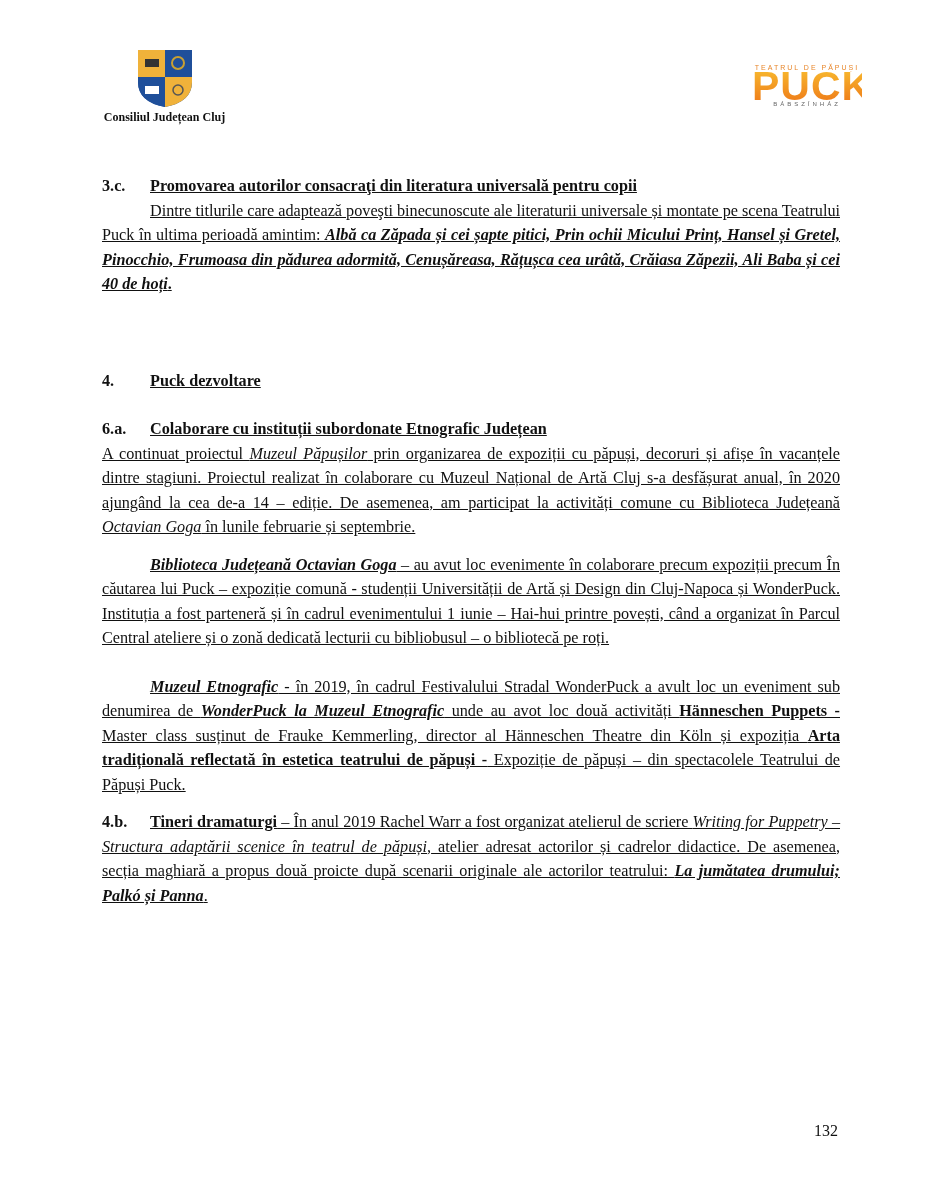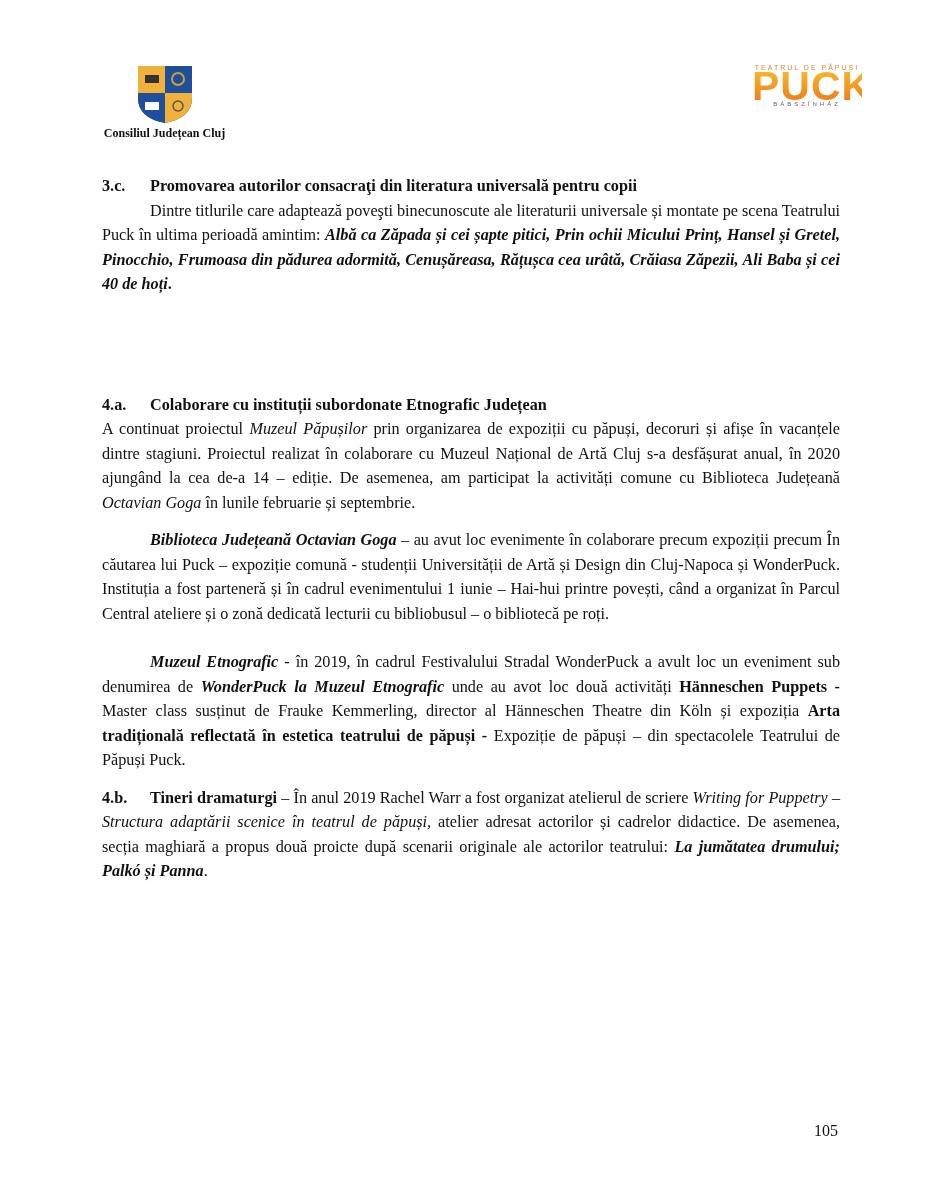--- a/index.html
+++ b/index.html
@@ -1,24 +1,24 @@
 <!DOCTYPE html>
 <html><head>
 <meta charset="utf-8">
 <style>
   html, body { margin: 0; padding: 0; background: #ffffff; }
   body { width: 927px; height: 1200px; position: relative; overflow: hidden; font-family: "Liberation Serif", serif; color: #111; }
-  .header-left { position: absolute; left: 92px; top: 64px; width: 145px; text-align: center; }
+  .header-left { position: absolute; left: 92px; top: 48px; width: 145px; text-align: center; }
   .shield { width: 58px; height: 60px; margin: 0 auto; display: block; }
   .council-name { font-family: "Liberation Serif", serif; font-weight: bold; font-size: 12px; margin-top: 2px; }
   .header-right { position: absolute; left: 752px; top: 64px; width: 110px; text-align: center; }
   .puck-top { font-family: "Liberation Sans", sans-serif; font-size: 7px; letter-spacing: 2px; color: #e8862a; }
   .puck-name { font-family: "Liberation Sans", sans-serif; font-weight: 900; font-size: 41px; line-height: 30px; color: #f39a1b; letter-spacing: 1px; background: linear-gradient(#f7b52d, #ef7f1a); -webkit-background-clip: text; background-clip: text; -webkit-text-fill-color: transparent; }
   .puck-bottom { font-family: "Liberation Sans", sans-serif; font-size: 6px; letter-spacing: 3px; color: #666; }
-  .content { position: absolute; left: 102px; top: 174px; width: 738px; font-size: 16.2px; line-height: 24.5px; }
+  .content { position: absolute; left: 102px; top: 174px; width: 738px; font-size: 16.2px; line-height: 24.5px; text-decoration: underline; }
   p { margin: 0; text-align: justify; }
   .indent { text-indent: 48px; }
   .num { display: inline-block; width: 48px; font-weight: bold; }
   .h { font-weight: bold; }
   .gap1 { height: 24px; }
   .gap2 { height: 48px; }
   .gap-small { height: 13px; }
   .bi { font-weight: bold; font-style: italic; }
   .i { font-style: italic; }
   .b { font-weight: bold; }
@@ -50,34 +50,37 @@
 
 <div class="content">
   <p>
     <span class="num">3.c.</span><span class="h">Promovarea autorilor consacraţi din literatura universală pentru copii</span>
   </p>
   <p class="indent">
     <span>Dintre titlurile care adaptează poveşti binecunoscute ale literaturii universale și montate pe scena Teatrului Puck în ultima perioadă amintim: </span><span class="bi">Albă ca Zăpada și cei șapte pitici, Prin ochii Micului Prinț, Hansel și Gretel, Pinocchio, Frumoasa din pădurea adormită, Cenușăreasa, Rățușca cea urâtă, Crăiasa Zăpezii, Ali Baba și cei 40 de hoți</span><span class="b">.</span>
   </p>
   <div class="gap1"></div>
   <div class="gap2"></div>
+  <p>
+    <span class="num">4.</span><span class="h">Puck dezvoltare</span>
+  </p>
   <div class="gap1"></div>
   <p>
-    <span class="num">4.a.</span><span class="h">Colaborare cu instituții subordonate Etnografic Județean</span>
+    <span class="num">6.a.</span><span class="h">Colaborare cu instituții subordonate Etnografic Județean</span>
   </p>
   <p>
     <span>A continuat proiectul </span><span class="i">Muzeul Păpușilor</span><span> prin organizarea de expoziții cu păpuși, decoruri și afișe în vacanțele dintre stagiuni. Proiectul realizat în colaborare cu Muzeul Național de Artă Cluj s-a desfășurat anual, în 2020 ajungând la cea de-a 14 – ediție. De asemenea, am participat la activități comune cu Biblioteca Județeană </span><span class="i">Octavian Goga</span><span> în lunile februarie și septembrie.</span>
   </p>
   <div class="gap-small"></div>
   <p class="indent">
     <span class="bi">Biblioteca Județeană Octavian Goga</span><span> – au avut loc evenimente în colaborare precum expoziții precum În căutarea lui Puck – expoziție comună - studenții Universității de Artă și Design din Cluj-Napoca și WonderPuck. Instituția a fost parteneră și în cadrul evenimentului 1 iunie – Hai-hui printre povești, când a organizat în Parcul Central ateliere și o zonă dedicată lecturii cu bibliobusul – o bibliotecă pe roți.</span>
   </p>
   <div class="gap1"></div>
   <p class="indent">
     <span class="bi">Muzeul Etnografic</span><span> - în 2019, în cadrul Festivalului Stradal WonderPuck a avult loc un eveniment sub denumirea de </span><span class="bi">WonderPuck la Muzeul Etnografic</span><span> unde au avot loc două activități </span><span class="b">Hänneschen Puppets -</span><span> Master class susținut de Frauke Kemmerling, director al Hänneschen Theatre din Köln și expoziția </span><span class="b">Arta tradițională reflectată în estetica teatrului de păpuși -</span><span> Expoziție de păpuși – din spectacolele Teatrului de Păpuși Puck.</span>
   </p>
   <div class="gap-small"></div>
   <p>
     <span class="num">4.b.</span><span class="h">Tineri dramaturgi</span><span> – În anul 2019 Rachel Warr a fost organizat atelierul de scriere </span><span class="i">Writing for Puppetry – Structura adaptării scenice în teatrul de păpuși,</span><span> atelier adresat actorilor și cadrelor didactice. De asemenea, secția maghiară a propus două proicte după scenarii originale ale actorilor teatrului: </span><span class="bi">La jumătatea drumului; Palkó și Panna</span><span>.</span>
   </p>
 </div>
 
-<div class="page-number">105</div>
+<div class="page-number">132</div>
 
 </body></html>

